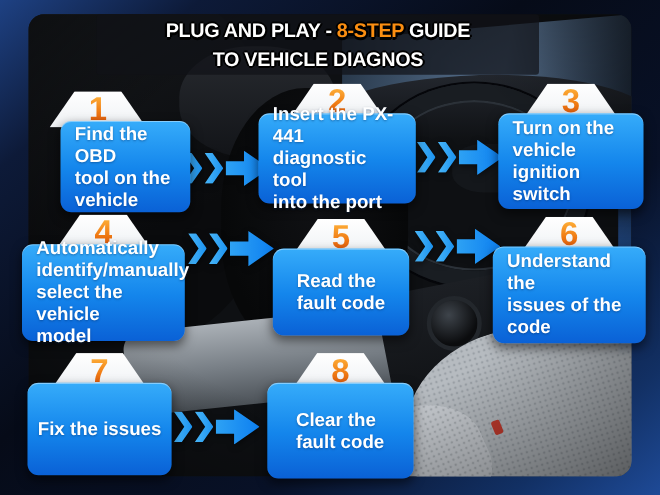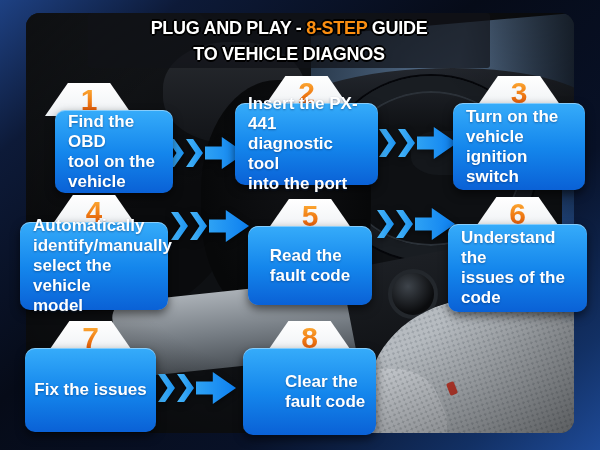--- a/index.html
+++ b/index.html
@@ -64,21 +64,21 @@
   .s1 .badge{left:-10px;transform:none;}
   .s2{left:235px;top:103px;width:143px;height:82px;}
   .s3{left:453px;top:103px;width:132px;height:87px;}
   .s4{left:20px;top:222px;width:148px;height:88px;}
   .s5{left:248px;top:226px;width:124px;height:79px;}
   .s5 .box{justify-content:center;text-align:left;padding:8px;}
   .s6{left:448px;top:224px;width:139px;height:88px;}
   .s7{left:25px;top:348px;width:131px;height:84px;}
   .s7 .box{justify-content:center;text-align:center;padding:0;}
   .s8{left:243px;top:348px;width:133px;height:87px;}
-  .s8 .box{padding-left:42px;}
+  .s8 .box{padding-left:26px;}
   
   .arrow{position:absolute;z-index:3;display:flex;align-items:center;gap:2px;filter:drop-shadow(0 2px 3px rgba(0,0,0,.5));}
   .chev{width:17px;height:28px;background:linear-gradient(90deg,#49b6f8,#1b92f0);
     clip-path:polygon(0 0,42% 0,100% 50%,42% 100%,0 100%,56% 50%);}
   .ahead{width:40px;height:32px;background:linear-gradient(90deg,#2ea2f4,#0d7ff0);
     clip-path:polygon(0 30%,42% 30%,42% 0,100% 50%,42% 100%,42% 70%,0 70%);}
   .a1{left:167px;top:137px;}
   .a2{left:379px;top:127px;}
   .a3{left:171px;top:210px;}
   .a4{left:377px;top:208px;}

